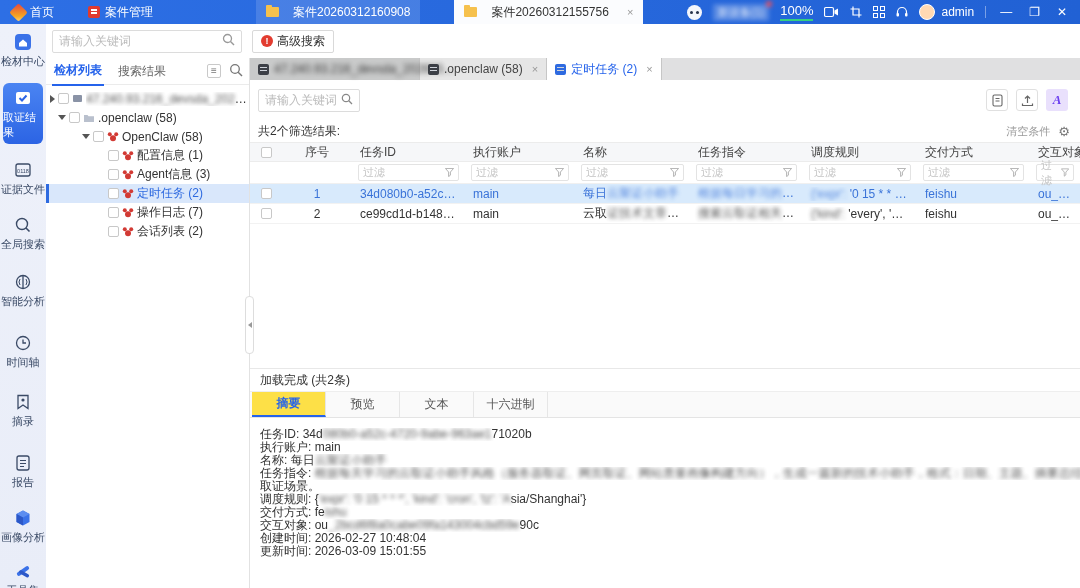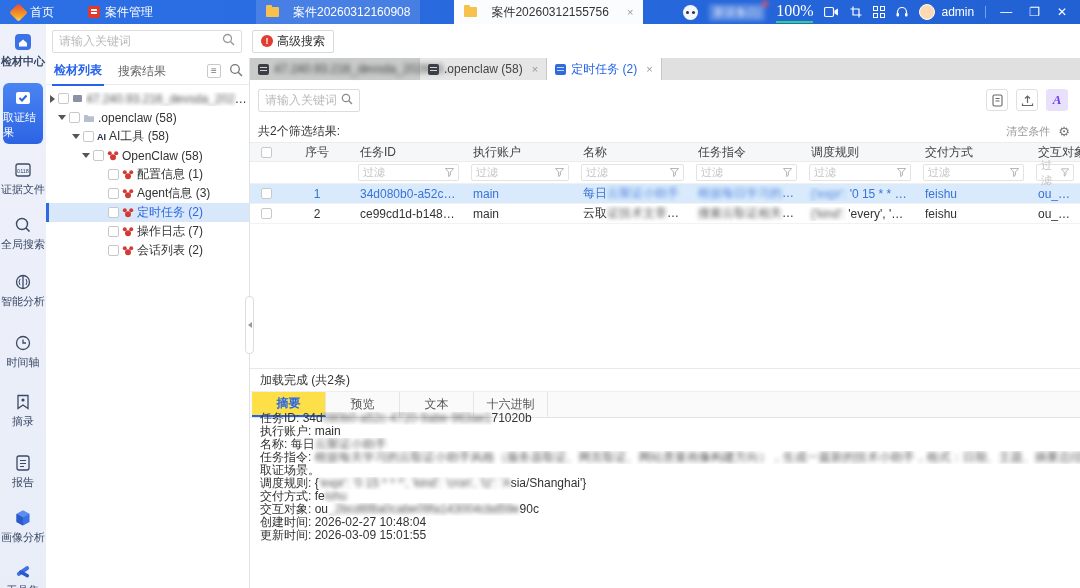--- a/index.html
+++ b/index.html
@@ -20,21 +20,21 @@
   .folder:before { content:""; position:absolute; left:0; top:-2px; width:6px; height:3px; background:#f6c14d; border-radius:1px 1px 0 0; }
   .case-tab { display:flex; align-items:center; gap:14px; height:24px; padding:0 10px; }
   .case-tab.inactive { background:rgba(255,255,255,.14); margin-left:95px; }
   .case-tab.active { background:#fbfcfe; color:#333; margin-left:34px; }
   .tab-x { color:#999; font-size:11px; margin-left:4px; }
   .tb-right { margin-left:auto; display:flex; align-items:center; gap:11px; padding-right:10px; }
   .robot { width:15px; height:15px; border-radius:50%; background:#f4f6fb; position:relative; }
   .robot:before { content:""; position:absolute; left:3px; top:6px; width:3px; height:3px; border-radius:50%; background:#27324a; box-shadow:6px 0 0 #27324a; }
   .badge { background:rgba(255,255,255,.28); border-radius:2px; padding:1px 5px; font-size:11px; position:relative; }
   .badge:after { content:""; position:absolute; right:-3px; top:-3px; width:6px; height:6px; border-radius:50%; background:#ff4d4f; }
-  .pct { border-bottom:2px solid #35d07f; padding-bottom:1px; font-size:16px;font-family:Liberation Serif, serif; }
+  .pct { border-bottom:2px solid #35d07f; padding-bottom:1px; font-size:13px; }
   .tico svg { display:block; }
   .avatar { width:16px; height:16px; border-radius:50%; background:#ffd9b3; border:1px solid #fff; }
   .vsep { width:1px; height:12px; background:rgba(255,255,255,.4); }
   .winbtn { font-size:12px; padding:0 3px; }
 
   
   .sidebar { position:absolute; left:0; top:24px; width:46px; height:564px;
     background:linear-gradient(180deg,#eef1fa,#e9edf8); display:flex; flex-direction:column; align-items:center; }
   .sb-item { width:46px; display:flex; flex-direction:column; align-items:center; gap:2px; color:#3a4a66; font-size:11px; cursor:pointer; }
   .sb-item svg { display:block; }
@@ -102,21 +102,21 @@
   .splitter { position:absolute; left:-5px; top:238px; width:9px; height:58px; background:#fff; border:1px solid #ddd; border-radius:4px;
     display:flex; align-items:center; justify-content:center; }
   .splitter:before { content:""; width:0; height:0; border-right:4px solid #999; border-top:3px solid transparent; border-bottom:3px solid transparent; }
 
   .dstatus { position:absolute; left:0; top:310px; width:830px; height:24px; background:#fff;
     border-top:1px solid #e8e8e8; border-bottom:1px solid #eee; display:flex; align-items:center; padding-left:10px; color:#333; }
   .dtabs { position:absolute; left:0; top:334px; width:830px; height:26px; background:#fafafa; border-bottom:1px solid #e4e4e4;
     display:flex; align-items:stretch; padding-left:2px; }
   .dtab { width:74px; display:flex; align-items:center; justify-content:center; color:#555; border-right:1px solid #e6e6e6; }
   .dtab.on { color:#2563eb; font-weight:bold; border-bottom:2px solid #2563eb; background:#fde047; }
-  .dbody { position:absolute; left:0; top:344px; width:830px; height:170px; padding:10px 0 0 10px; overflow:hidden; }
+  .dbody { position:absolute; left:0; top:360px; width:830px; height:170px; padding:10px 0 0 10px; overflow:hidden; }
   .dline { line-height:13px; font-size:12px; color:#333; white-space:nowrap; overflow:hidden; }
 </style>
 </head>
 <body>
 
 <div id="app">
 
   <div class="topbar">
     <div class="tb-item" style="margin-left:4px;">
       <span class="logo"></span>
@@ -168,21 +168,21 @@
       <span class="avatar"></span>
       <span style="margin-left:-5px;">admin</span>
       <span class="vsep"></span>
       <span class="winbtn">—</span>
       <span class="winbtn">❐</span>
       <span class="winbtn">✕</span>
     </div>
   </div>
 
   <div class="sidebar">
-    <div class="sb-item" style="margin-top:8px;font-weight:bold;">
+    <div class="sb-item" style="margin-top:8px;">
       <span>
           <svg width="20" height="20" viewBox="0 0 20 20">
             <rect x="2" y="2" width="16" height="16" rx="4" fill="#3b72e8"></rect>
             <path d="M6 11 L10 7.5 L14 11 V14.5 H6 Z" fill="#fff"></path>
           </svg>
         </span>
       <span>检材中心</span>
     </div>
     <div class="sb-item sb-sel" style="margin-top:14px;">
       <span>
@@ -313,26 +313,20 @@
       <div class="trow" style="padding-left:12px;">
         <span class="arr down"></span>
           <span class="cb"></span>
         <span class="ticon">
             <svg width="12" height="10" viewBox="0 0 12 10">
               <path d="M1 2 h3.5 l1 1.2 H11 V9 H1 Z" fill="#b9c0cd"></path>
             </svg>
           </span>
         <span class="tlabel">.openclaw (58)</span>
       </div>
-      <div class="trow" style="padding-left:26px;">
-        <span class="arr down"></span>
-          <span class="cb"></span>
-        <span class="ticon ai-ic">AI</span>
-        <span class="tlabel">AI工具 (58)</span>
-      </div>
       <div class="trow" style="padding-left:36px;">
         <span class="arr down"></span>
           <span class="cb"></span>
         <span class="ticon">
             <svg width="12" height="12" viewBox="0 0 12 12">
               <circle cx="6" cy="7.2" r="3" fill="#d23a34"></circle>
               <circle cx="2.8" cy="3.2" r="2" fill="#d23a34"></circle>
               <circle cx="9.2" cy="3.2" r="2" fill="#d23a34"></circle>
             </svg>
           </span>

